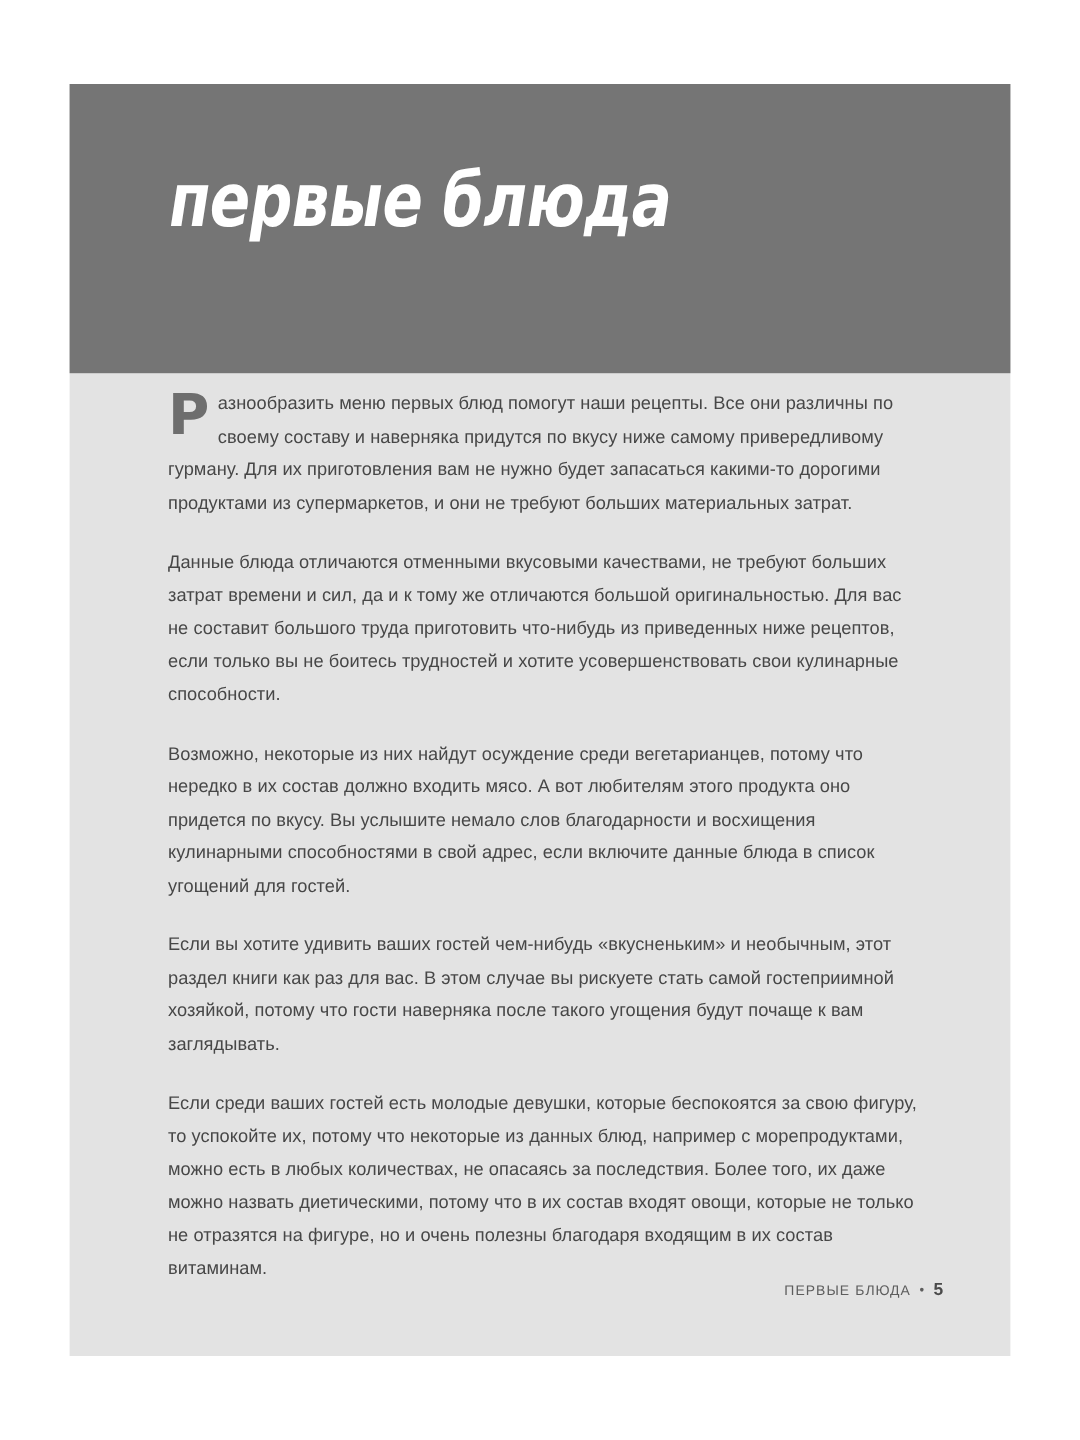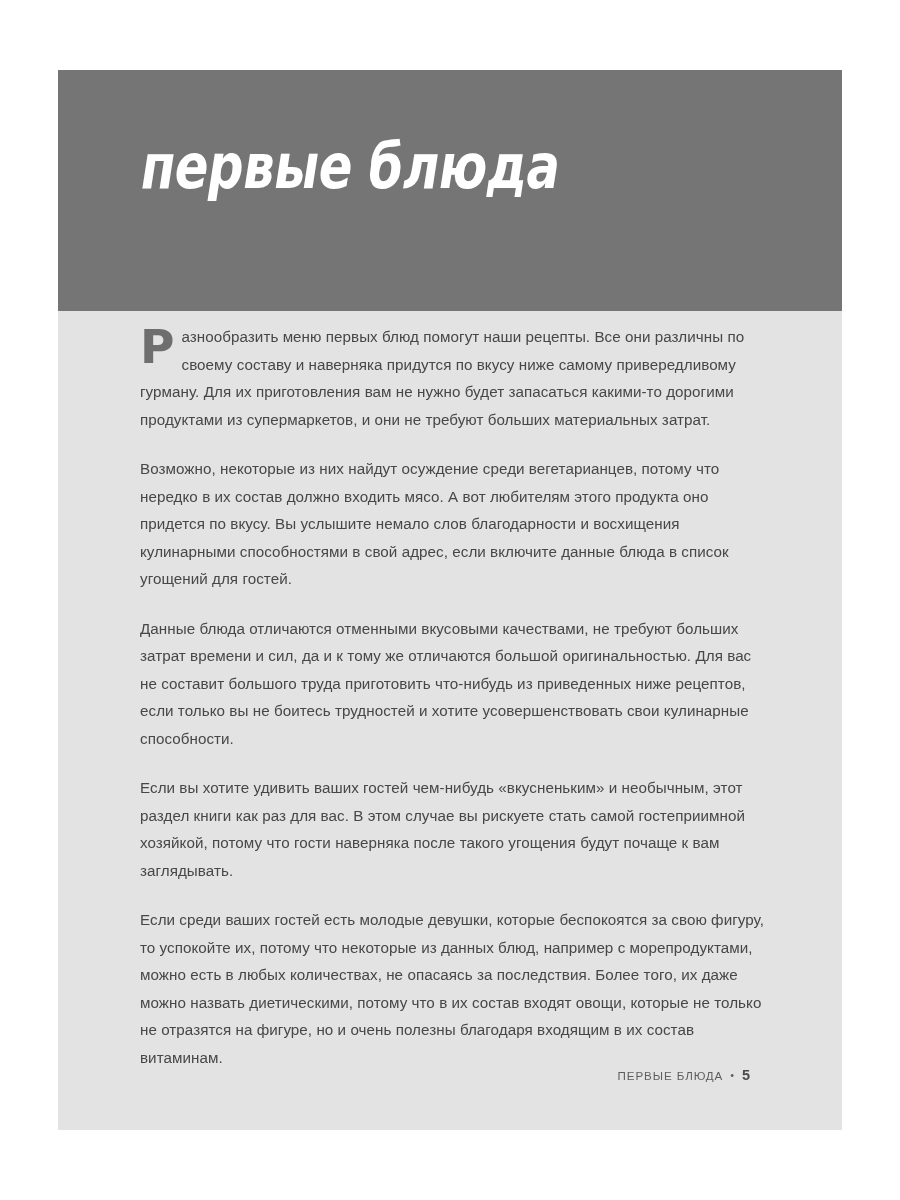--- a/index.html
+++ b/index.html
@@ -98,21 +98,21 @@
     margin-top: 2px;
   }
 
   
   .footer {
     position: absolute;
     left: 0;
     top: 997px;
     width: 784px;
     text-align: right;
-    padding-right: 92px;
+    padding-right: 56px;
     box-sizing: border-box;
     color: #5d5d5d;
     font-size: 11.6px;
     letter-spacing: 0.9px;
     white-space: nowrap;
   }
   .footer .sep {
     display: inline-block;
     padding: 0 7px;
     font-size: 11px;
@@ -136,23 +136,23 @@
     <div class="banner">
       <h1 class="banner-title">первые блюда</h1>
     </div>
 
     <div class="content">
 
       <p class="para first">
         <span class="dropcap">Р</span><span>азнообразить меню первых блюд помогут наши рецепты. Все они различны по своему составу и наверняка придутся по вкусу ниже самому привередливому гурману. Для их приготовления вам не нужно будет запасаться какими-то дорогими продуктами из супермаркетов, и они не требуют больших материальных затрат.</span>
       </p>
 
+      <p class="para">Данные блюда отличаются отменными вкусовыми качествами, не требуют больших затрат времени и сил, да и к тому же отличаются большой оригинальностью. Для вас не составит большого труда приготовить что-нибудь из приведенных ниже рецептов, если только вы не боитесь трудностей и хотите усовершенствовать свои кулинарные способности.</p>
+
       <p class="para">Возможно, некоторые из них найдут осуждение среди вегетарианцев, потому что нередко в их состав должно входить мясо. А вот любителям этого продукта оно придется по вкусу. Вы услышите немало слов благодарности и восхищения кулинарными способностями в свой адрес, если включите данные блюда в список угощений для гостей.</p>
-
-      <p class="para">Данные блюда отличаются отменными вкусовыми качествами, не требуют больших затрат времени и сил, да и к тому же отличаются большой оригинальностью. Для вас не составит большого труда приготовить что-нибудь из приведенных ниже рецептов, если только вы не боитесь трудностей и хотите усовершенствовать свои кулинарные способности.</p>
 
       <p class="para">Если вы хотите удивить ваших гостей чем-нибудь «вкусненьким» и необычным, этот раздел книги как раз для вас. В этом случае вы рискуете стать самой гостеприимной хозяйкой, потому что гости наверняка после такого угощения будут почаще к вам заглядывать.</p>
 
       <p class="para">Если среди ваших гостей есть молодые девушки, которые беспокоятся за свою фигуру, то успокойте их, потому что некоторые из данных блюд, например с морепродуктами, можно есть в любых количествах, не опасаясь за последствия. Более того, их даже можно назвать диетическими, потому что в их состав входят овощи, которые не только не отразятся на фигуре, но и очень полезны благодаря входящим в их состав витаминам.</p>
 
     </div>
 
     <div class="footer">
       <span>ПЕРВЫЕ БЛЮДА</span><span class="sep">•</span><span class="pageno">5</span>
     </div>

